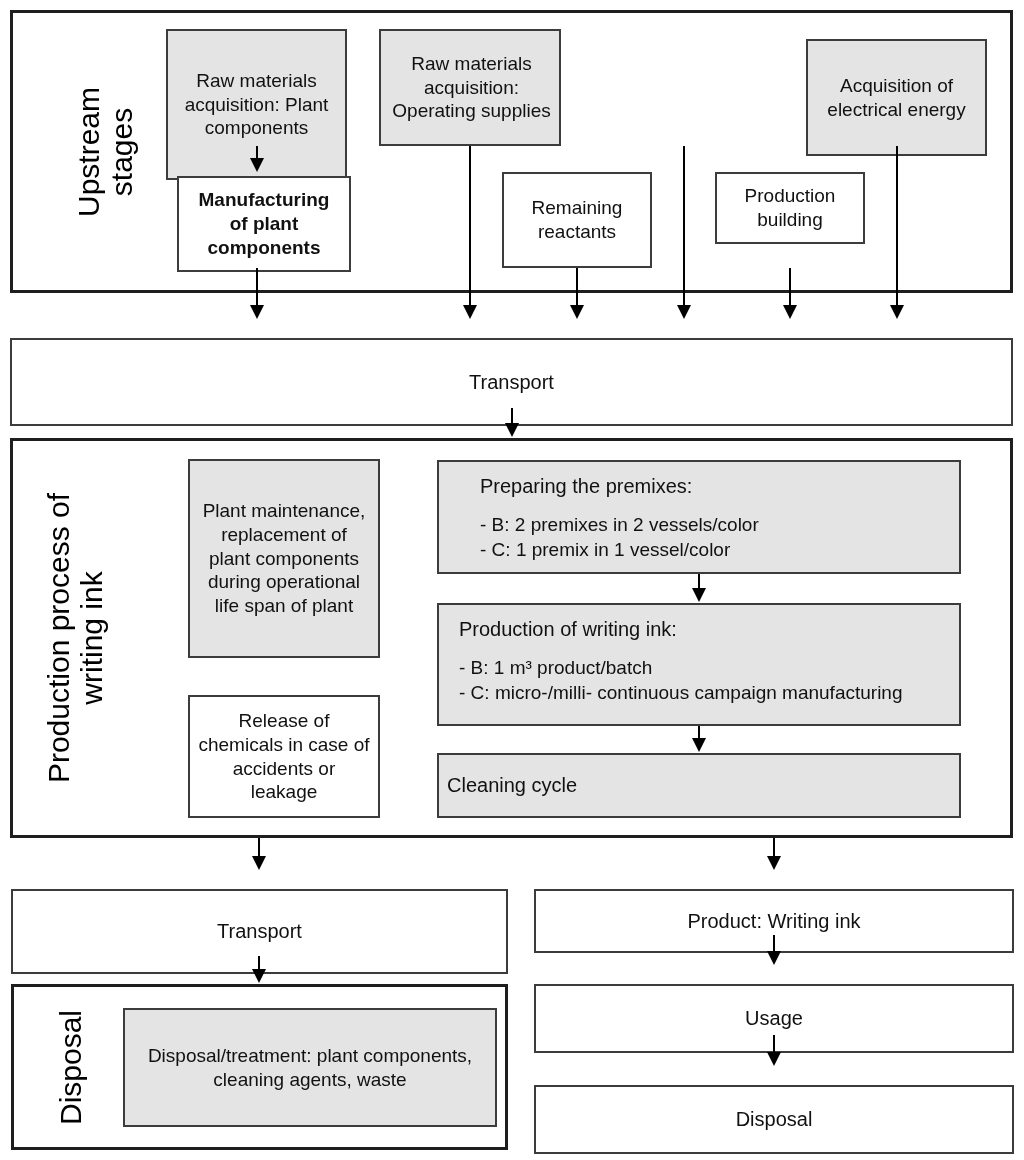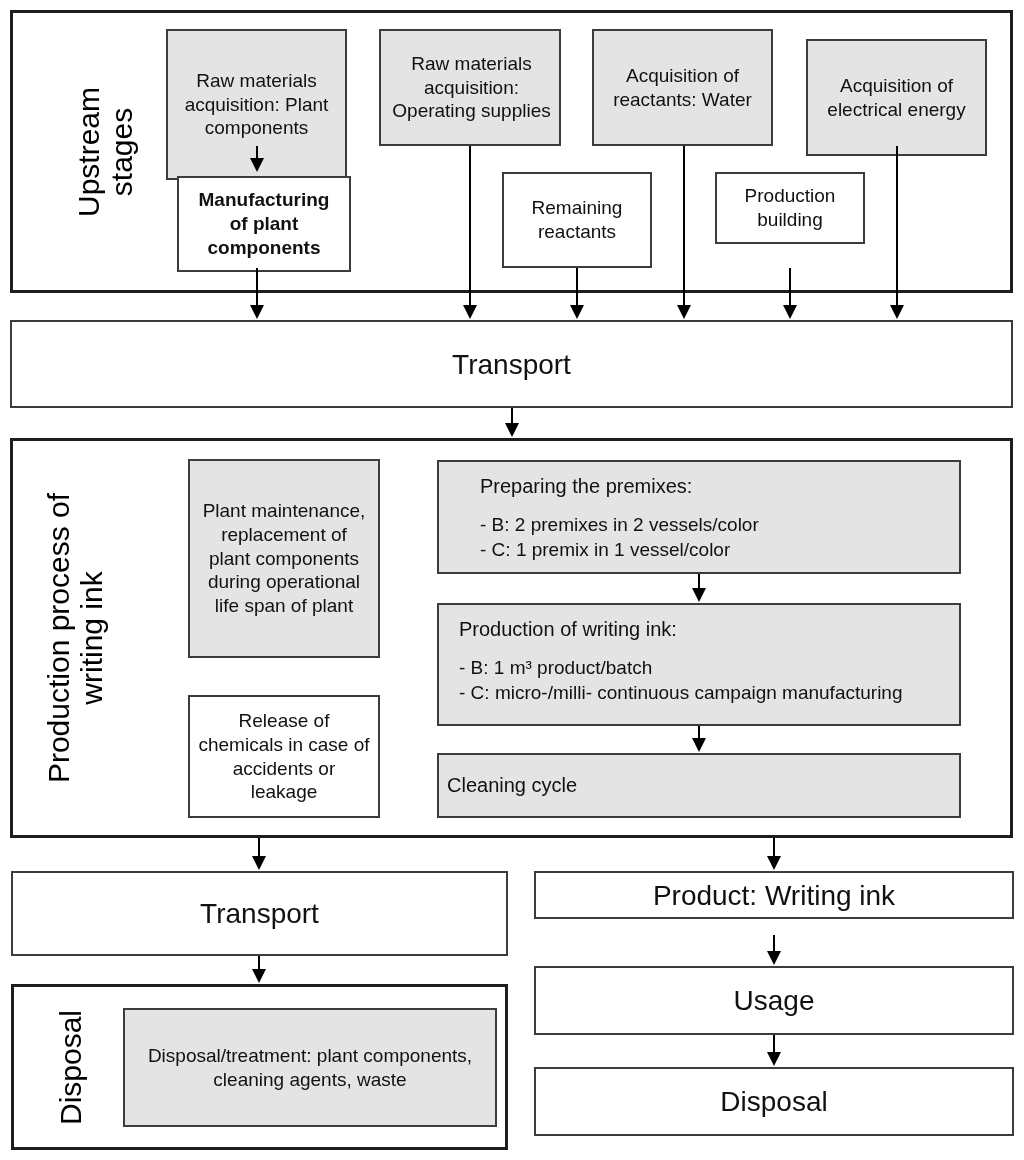--- a/index.html
+++ b/index.html
@@ -25,21 +25,22 @@
     align-items: center;
     justify-content: center;
     text-align: center;
     font-size: 19px;
     line-height: 1.25;
     padding: 4px 8px;
   }
   .box.gray  { background: #e4e4e4; }
   .box.white { background: #ffffff; }
   .box.wide-label {
-    font-size: 28px;
+    font-size: 20px;
+    margin-top: 18px;
   }
   .box.stack {
     flex-direction: column;
     align-items: flex-start;
     justify-content: flex-start;
     text-align: left;
     padding: 12px 10px 10px 20px;
   }
   .stack-title { font-size: 20px; margin-bottom: 14px; }
   .stack-item  { font-size: 19px; line-height: 1.3; }
@@ -95,23 +96,20 @@
   </div>
 
   <div class="box gray" style="left:166px; top:29px; width:181px; height:151px;">
     <span>Raw materials acquisition: Plant components</span>
   </div>
 
   <div class="box gray" style="left:379px; top:29px; width:182px; height:117px;padding-left:11px;">
     <span>Raw materials acquisition: Operating supplies</span>
   </div>
 
-  <div class="box gray" style="left:592px; top:29px; width:181px; height:117px;">
-    <span>Acquisition of reactants: Water</span>
-  </div>
 
   <div class="box gray" style="left:806px; top:29px; width:181px; height:117px;margin-top:10px;">
     <span>Acquisition of electrical energy</span>
   </div>
 
   <div class="box white" style="left:177px; top:176px; width:174px; height:96px;font-weight:bold;">
     <span>Manufacturing of plant components</span>
   </div>
 
   <div class="box white" style="left:502px; top:172px; width:150px; height:96px;">
@@ -168,21 +166,21 @@
   <div class="vwrap" style="left:11px; top:984px; width:120px; height:166px;">
     <div class="vlabel">
       <span>Disposal</span>
     </div>
   </div>
 
   <div class="box gray" style="left:123px; top:1008px; width:374px; height:119px;">
     <span>Disposal/treatment: plant components, cleaning agents, waste</span>
   </div>
 
-  <div class="box white wide-label" style="left:534px; top:871px; width:480px; height:48px;">
+  <div class="box white wide-label" style="left:534px; top:871px; width:480px; height:64px;">
     <span>Product: Writing ink</span>
   </div>
 
   <div class="box white wide-label" style="left:534px; top:966px; width:480px; height:69px;">
     <span>Usage</span>
   </div>
 
   <div class="box white wide-label" style="left:534px; top:1067px; width:480px; height:69px;">
     <span>Disposal</span>
   </div>

